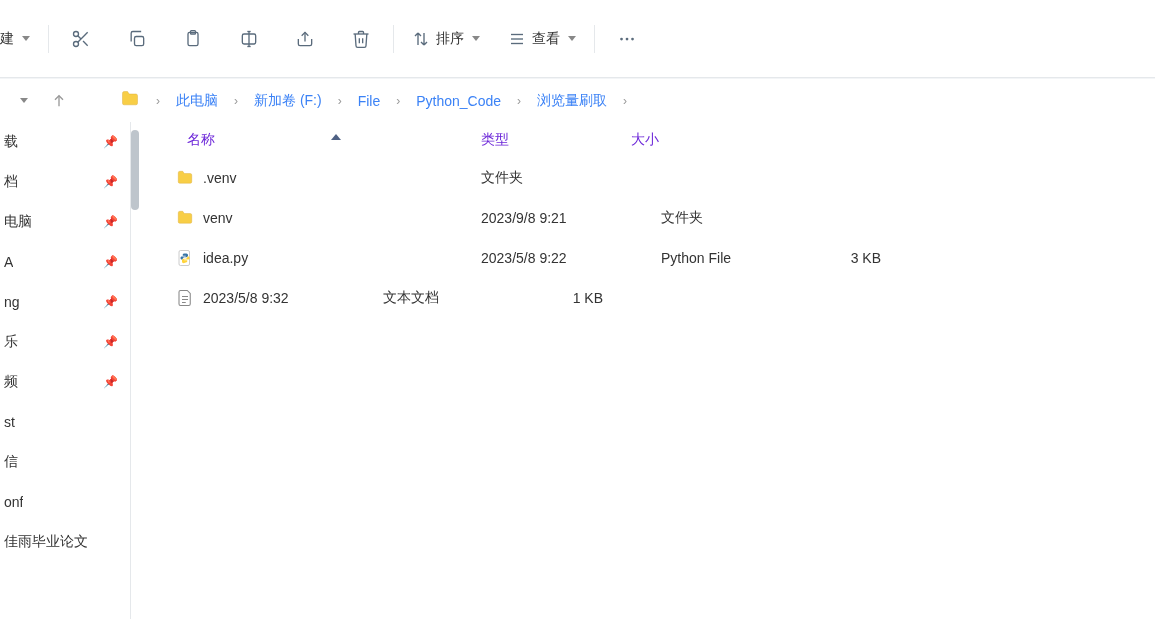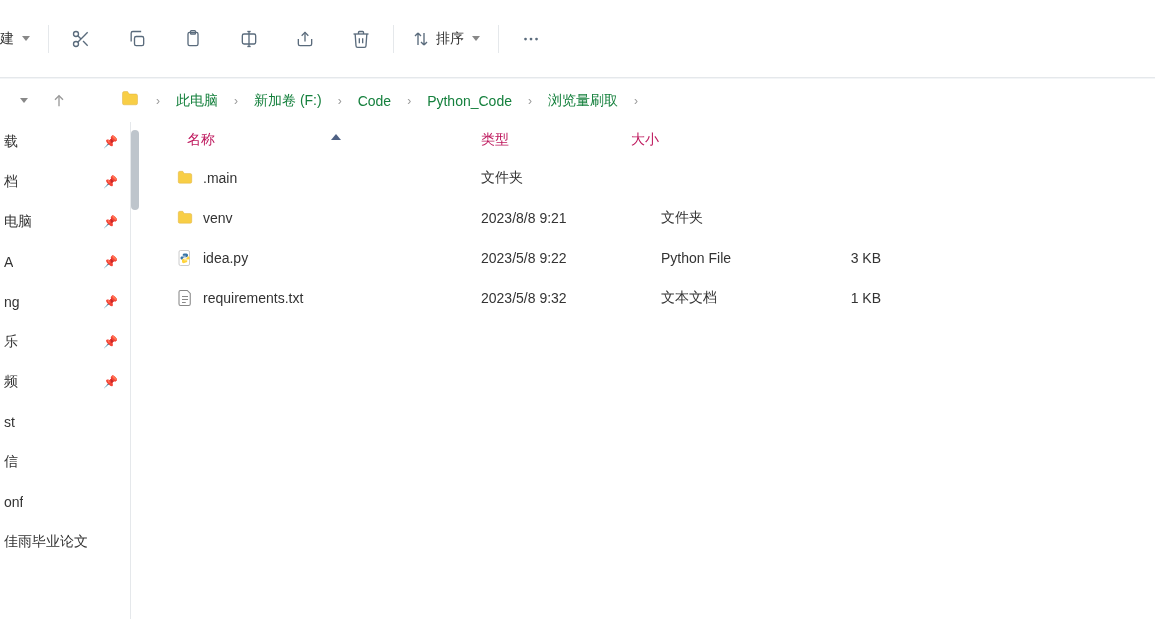--- a/index.html
+++ b/index.html
@@ -65,21 +65,21 @@
     }
     .crumbar .nav-left, .crumbar .nav-up {
       width: 30px; height: 30px;
       display: flex; align-items: center; justify-content: center;
       color: #999;
       cursor: pointer;
     }
     .crumbar .folder-icon { color: #f0b429; margin-left: 40px; margin-right: 4px; }
     .crumbar .crumb-sep { color: #999; margin: 0 6px; font-size: 12px;}
     .crumbar .crumb {
-      color: #15803d;
+      color: #3b82f6;
       cursor: pointer;
       padding: 4px 4px;
     }
 
     
     .body {
       display: flex;
       height: calc(619px - 78px - 44px);
     }
     .sidebar {
@@ -120,21 +120,21 @@
 
     .main {
       flex: 1;
       padding-left: 40px;
       position: relative;
     }
     .headers {
       display: flex;
       align-items: center;
       height: 36px;
-      color: #be185d;
+      color: #6d28d9;
       font-size: 14px;
       position: relative;
     }
     .col-name { width: 310px; padding-left: 16px; }
     .col-date { width: 180px; }
     .col-type { width: 150px; }
     .col-size { width: 90px; text-align: right; padding-right: 20px;}
     .hcolumn { display: flex; align-items: center; gap: 6px; cursor: pointer; }
     .sort-up {
       position: absolute;
@@ -224,20 +224,29 @@
   <span class="tdivider"></span>
   <div class="toolbar-group">
     <div class="tdropdown">
       <svg width="18" height="18" viewBox="0 0 24 24" fill="none" stroke="currentColor" stroke-width="1.8">
           <path d="M8 4v16m0-16l-4 4m4-4l4 4"></path>
           <path d="M16 20V4m0 16l4-4m-4 4l-4-4"></path>
         </svg>
       <span>排序</span>
       <span class="chev-down"></span>
     </div>
+    <div class="tdropdown">
+      <svg width="18" height="18" viewBox="0 0 24 24" fill="none" stroke="currentColor" stroke-width="1.8">
+          <line x1="4" y1="6" x2="20" y2="6"></line>
+          <line x1="4" y1="12" x2="20" y2="12"></line>
+          <line x1="4" y1="18" x2="20" y2="18"></line>
+        </svg>
+      <span>查看</span>
+      <span class="chev-down"></span>
+    </div>
   </div>
   <span class="tdivider"></span>
   <div class="toolbar-group">
     <div class="tbtn">
       <svg width="22" height="22" viewBox="0 0 24 24" fill="currentColor">
           <circle cx="6" cy="12" r="1.5"></circle>
           <circle cx="12" cy="12" r="1.5"></circle>
           <circle cx="18" cy="12" r="1.5"></circle>
         </svg>
     </div>
@@ -257,21 +266,21 @@
   <span class="folder-icon">
     <svg width="20" height="20" viewBox="0 0 24 24" fill="#f8ce46" stroke="#d8a730" stroke-width="0.5">
         <path d="M3 5a2 2 0 0 1 2-2h4l2 3h8a2 2 0 0 1 2 2v9a2 2 0 0 1-2 2H5a2 2 0 0 1-2-2z"></path>
       </svg>
   </span>
   <span class="crumb-sep">›</span>
   <span class="crumb">此电脑</span>
   <span class="crumb-sep">›</span>
   <span class="crumb">新加卷 (F:)</span>
   <span class="crumb-sep">›</span>
-  <span class="crumb">Code</span>
+  <span class="crumb">File</span>
   <span class="crumb-sep">›</span>
   <span class="crumb">Python_Code</span>
   <span class="crumb-sep">›</span>
   <span class="crumb">浏览量刷取</span>
   <span class="crumb-sep">›</span>
 </div>
 
 <div class="body">
 
   <div class="sidebar">
@@ -335,33 +344,33 @@
         <span>大小</span>
       </div>
     </div>
 
     <div class="file-row">
       <span class="ficon">
         <svg width="18" height="18" viewBox="0 0 24 24" fill="#f8ce46" stroke="#d8a730" stroke-width="0.5">
             <path d="M3 5a2 2 0 0 1 2-2h4l2 3h8a2 2 0 0 1 2 2v9a2 2 0 0 1-2 2H5a2 2 0 0 1-2-2z"></path>
           </svg>
       </span>
-      <span class="fname">.main</span>
+      <span class="fname">.venv</span>
       <span class="ftype">文件夹</span>
       <span class="fsize"></span>
     </div>
 
     <div class="file-row">
       <span class="ficon">
         <svg width="18" height="18" viewBox="0 0 24 24" fill="#f8ce46" stroke="#d8a730" stroke-width="0.5">
             <path d="M3 5a2 2 0 0 1 2-2h4l2 3h8a2 2 0 0 1 2 2v9a2 2 0 0 1-2 2H5a2 2 0 0 1-2-2z"></path>
           </svg>
       </span>
       <span class="fname">venv</span>
-      <span class="fdate">2023/8/8 9:21</span>
+      <span class="fdate">2023/9/8 9:21</span>
       <span class="ftype">文件夹</span>
       <span class="fsize"></span>
     </div>
 
     <div class="file-row">
       <span class="ficon">
         <svg width="18" height="18" viewBox="0 0 24 24">
             <rect x="4" y="2" width="14" height="20" rx="2" fill="#fff" stroke="#bbb"></rect>
             <path d="M11 6c-2 0-2 1-2 2v1h4v1H8c-1 0-2 0-2 2s1 2 2 2h1v-1c0-1 1-2 2-2h3c1 0 2-1 2-2V8c0-1-1-2-2-2z" fill="#3673a5"></path>
             <path d="M13 18c2 0 2-1 2-2v-1h-4v-1h5c1 0 2 0 2-2s-1-2-2-2h-1v1c0 1-1 2-2 2h-3c-1 0-2 1-2 2v2c0 1 1 2 2 2z" fill="#ffd43b"></path>
@@ -375,20 +384,19 @@
 
     <div class="file-row">
       <span class="ficon">
         <svg width="18" height="18" viewBox="0 0 24 24" fill="#fff" stroke="#888" stroke-width="1.4">
             <path d="M6 2h9l4 4v14a2 2 0 0 1-2 2H6a2 2 0 0 1-2-2V4a2 2 0 0 1 2-2z"></path>
             <line x1="8" y1="10" x2="16" y2="10"></line>
             <line x1="8" y1="14" x2="16" y2="14"></line>
             <line x1="8" y1="18" x2="13" y2="18"></line>
           </svg>
       </span>
-      <span class="fname">requirements.txt</span>
       <span class="fdate">2023/5/8 9:32</span>
       <span class="ftype">文本文档</span>
       <span class="fsize">1 KB</span>
     </div>
 
   </div>
 </div>
 
 </body></html>

